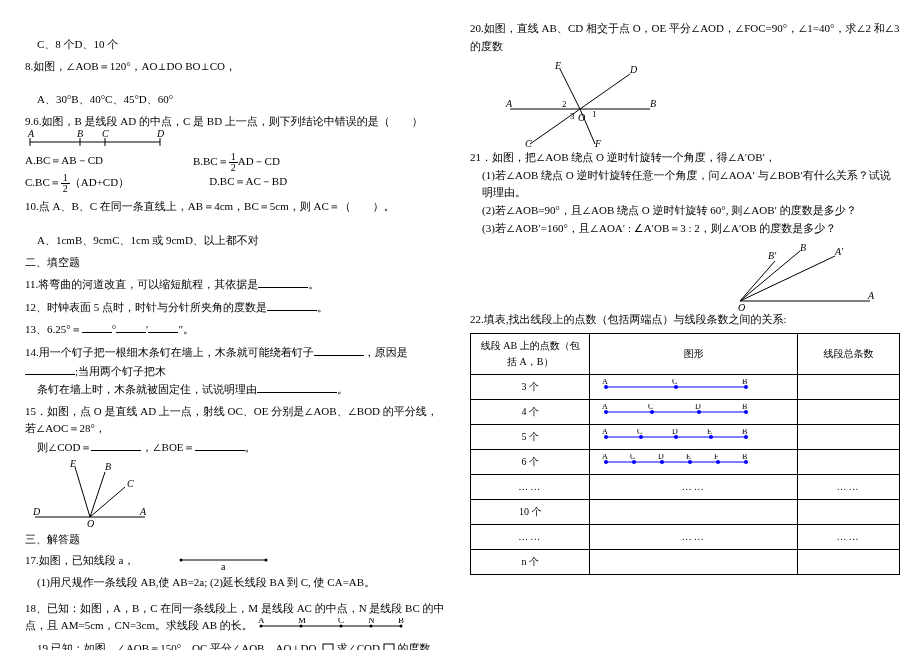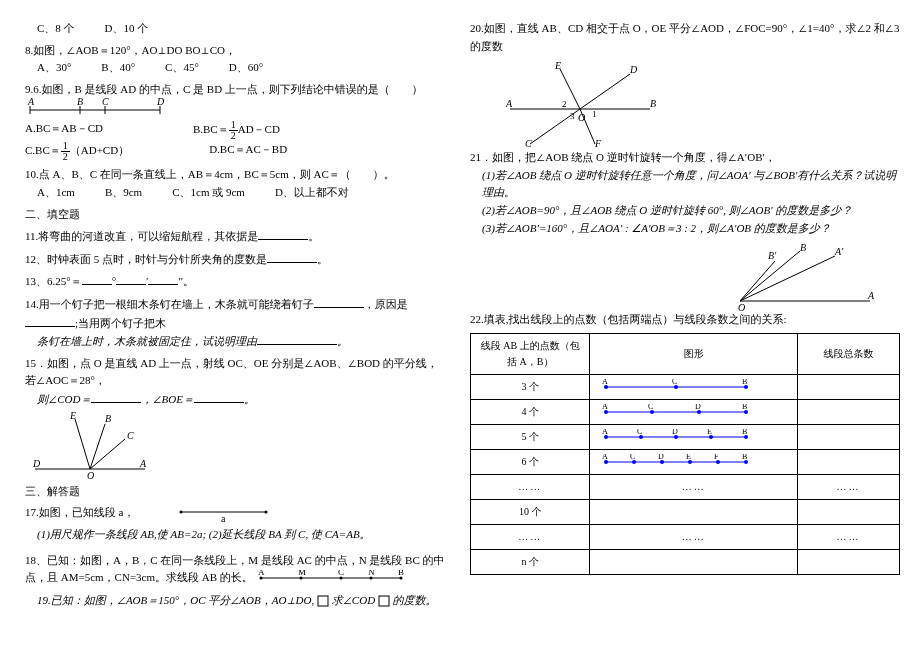--- a/index.html
+++ b/index.html
@@ -20,22 +20,22 @@
     }
     .col-left {
       width: 430px;
       padding: 0 15px;
     }
     .col-right {
       width: 440px;
       padding: 0 10px;
     }
     .q { margin-bottom: 4px; }
-    .indent { padding-left: 12px; font-style: italic; }
-    .opts { display: flex; gap: 30px; padding-left: 12px; }
+    .indent { padding-left: 12px; }
+    .opts { display: flex; padding-left: 12px; margin-top: 16px; }
     .opts2 { display: flex; gap: 50px; padding-left: 0; }
     svg { display: block; }
     .blank { display: inline-block; border-bottom: 1px solid #000; min-width: 50px; height: 12px; vertical-align: baseline; }
     .blank-sm { min-width: 30px; }
     table.seg { border-collapse: collapse; width: 100%; font-size: 10px; }
     table.seg td, table.seg th { border: 1px solid #000; padding: 4px 6px; text-align: center; vertical-align: middle; }
     .frac { display: inline-block; text-align: center; vertical-align: middle; line-height: 1; font-size: 10px; }
     .frac .n { display: block; border-bottom: 1px solid #000; padding: 0 2px; }
     .frac .d { display: block; padding: 0 2px; }
     .dots { letter-spacing: 2px; }

